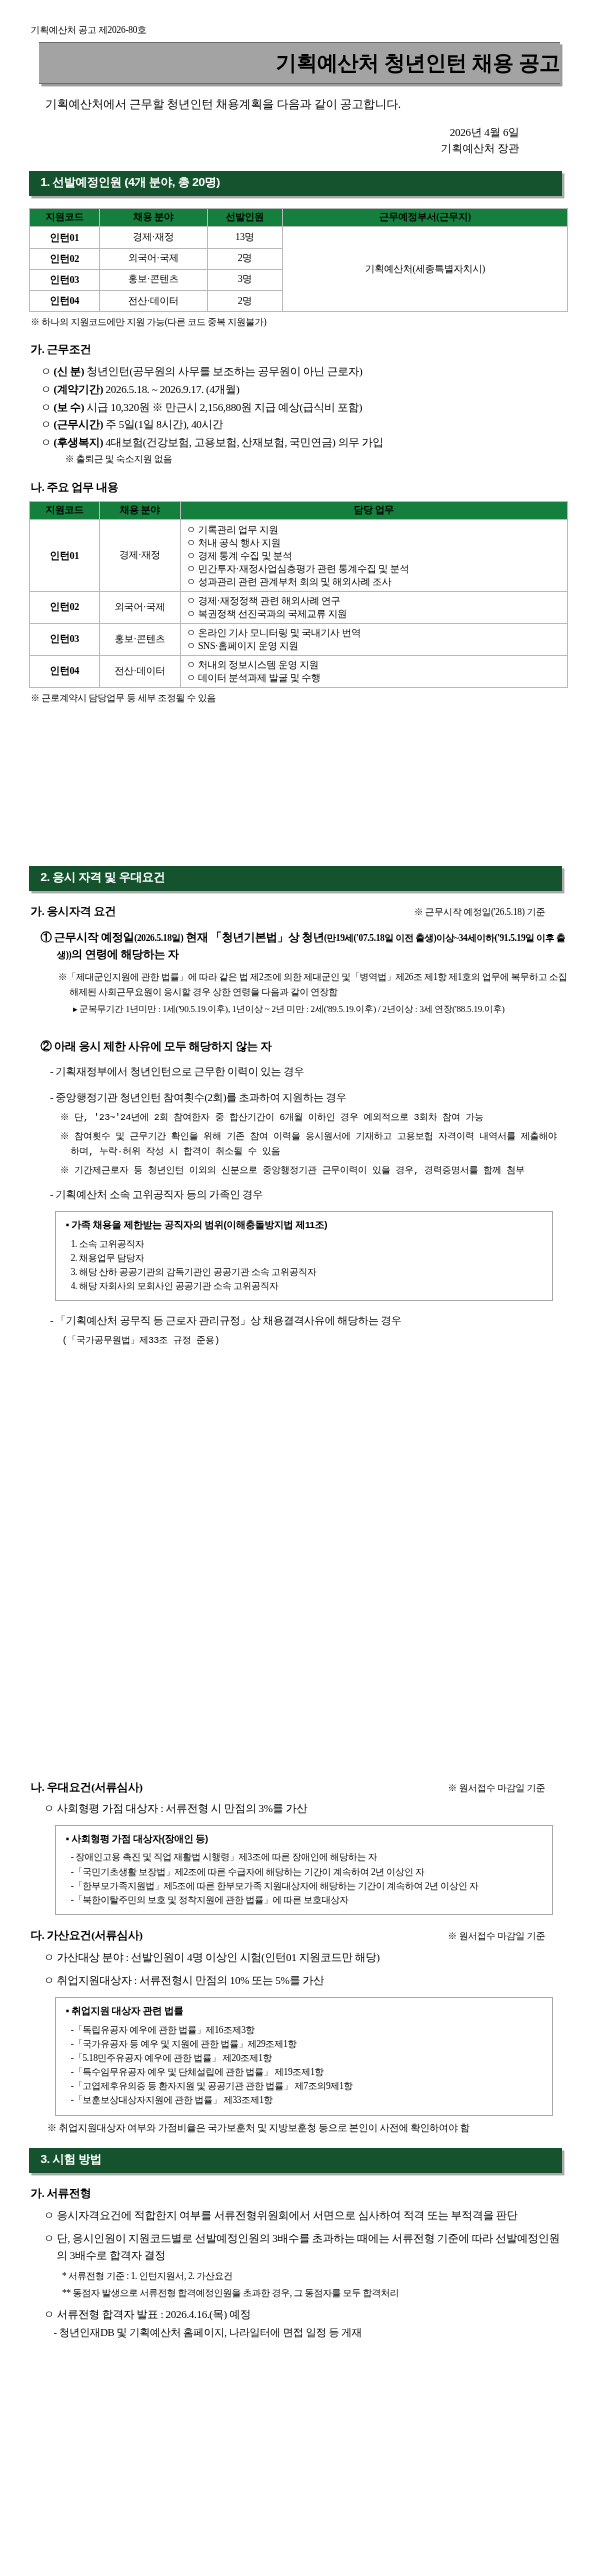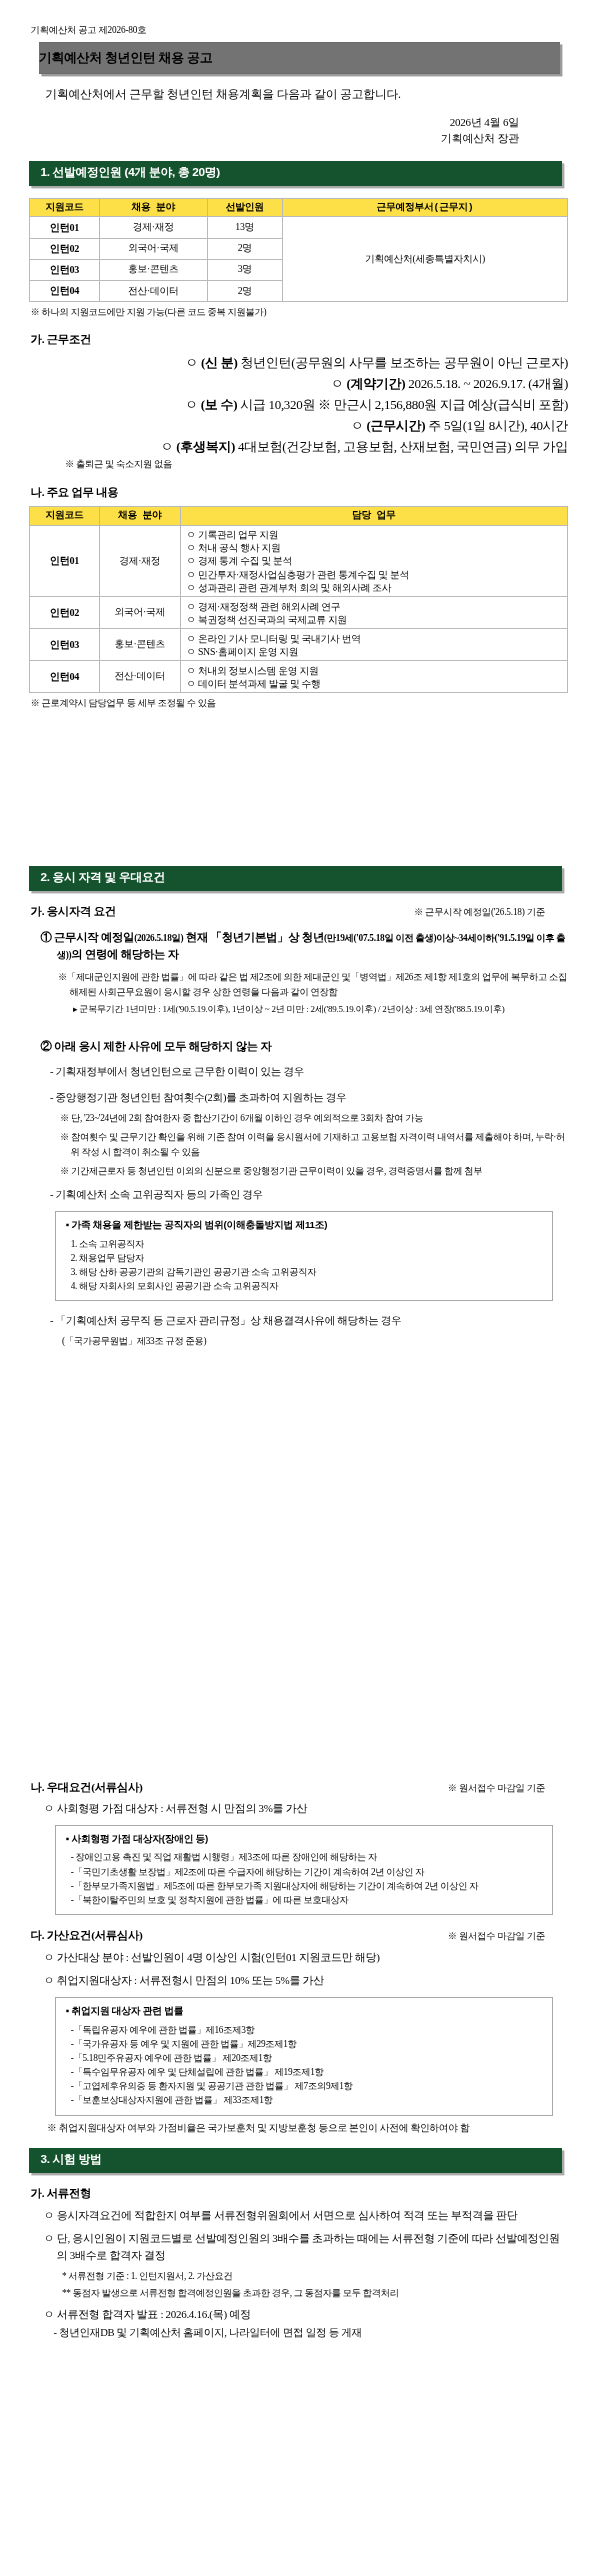--- a/index.html
+++ b/index.html
@@ -16,27 +16,27 @@
     box-sizing:border-box;
     padding:0 29px;
   }
   .pg1{height:821px;padding-top:24.4px;}
   .pg2{height:939px;padding-top:45px;}
   .pg3{height:816px;padding-top:13px;}
 
   .doc-no{font-size:9.3px;letter-spacing:-0.2px;margin:0 0 4.9px 1.6px;}
 
   .title-bar{
-    background:#737373;
+    background:#a3a3a3;
     border-top:1.6px solid #6b6b6b;
     border-bottom:1.6px solid #6b6b6b;
-    text-align:left;
+    text-align:right;
     font-family:"Liberation Sans","DejaVu Sans",sans-serif;
     font-weight:bold;
-    font-size:13px;
+    font-size:21px;
     letter-spacing:-0.4px;
     padding:5.7px 0 6.5px;
     margin:0 8.1px 0 9.8px;
     box-shadow:2.4px 2.4px 0 #9b9b9b;
   }
 
   .lead{font-size:11.8px;letter-spacing:-0.2px;margin:13px 0 0 16.3px;}
 
   .signoff{
     text-align:right;
@@ -69,48 +69,47 @@
   .sub-note{font-size:9.3px;letter-spacing:-0.2px;margin-right:23px;}
 
   table.grid{border-collapse:collapse;width:100%;font-size:9.8px;}
   table.grid th,table.grid td{
     border:0.8px solid #b9b9b9;
     padding:2.4px 1.6px;
     text-align:center;
     letter-spacing:-0.3px;
   }
   table.grid thead th{
-    background:#fde047;
-    font-family:Liberation Mono, monospace;
+    background:#15803d;
+    font-family:Liberation Serif, serif;
     font-weight:bold;
     font-size:9.8px;
   }
   table.grid{border-top:1.3px solid #555;border-bottom:1.3px solid #555;}
   table.grid td.code{
     font-family:Liberation Serif, serif;
     font-weight:bold;font-size:10.2px;
   }
   table.grid td.duty{
     text-align:left;
     padding:2.4px 3.3px 2.4px 5.7px;
     line-height:1.34;
   }
   .t1 td{height:15.4px;}
 
   .note{font-size:9.3px;letter-spacing:-0.3px;margin:4.1px 0 0 1.6px;}
 
   ul.bul{list-style:none;margin:0;padding:0;}
   ul.bul > li{
-    font-size:13px;
+    font-size:11px;
     letter-spacing:-0.3px;
     line-height:1.55;
     margin:0.8px 0 0 11.4px;
     padding-left:12.2px;
     text-indent:-12.2px;
-    text-align:right;
   }
   ul.bul > li b{font-weight:bold;}
 
   .subnote{
     font-size:9.3px;letter-spacing:-0.3px;
     margin:1.6px 0 0 36px;line-height:1.5;
   }
 
   .num-item{
     font-size:11.4px;font-weight:bold;letter-spacing:-0.3px;
@@ -125,21 +124,21 @@
   .num-sub2{
     font-size:9px;letter-spacing:-0.2px;line-height:1.6;
     margin:2.4px 0 0 44px;padding-left:9px;text-indent:-9px;
   }
   .dash{
     font-size:10.6px;letter-spacing:-0.3px;line-height:1.55;
     margin:9px 0 0 21px;padding-left:10.6px;text-indent:-10.6px;
   }
   .dash-small{
     font-size:9.3px;letter-spacing:-0.3px;line-height:1.55;
-    margin:4.9px 0 0 31px;padding-left:10.6px;text-indent:-10.6px;
+    margin:4.9px 0 0 31px;padding-left:10.6px;text-indent:-10.6px;font-family:Liberation Mono, monospace;
   }
   .circ{
     font-size:11px;letter-spacing:-0.3px;line-height:1.6;
     margin:5.7px 0 0 14.6px;padding-left:13px;text-indent:-13px;
   }
   .star{
     font-size:9.3px;letter-spacing:-0.3px;line-height:1.55;
     margin:4.1px 0 0 33px;padding-left:11.4px;text-indent:-11.4px;
   }
 

